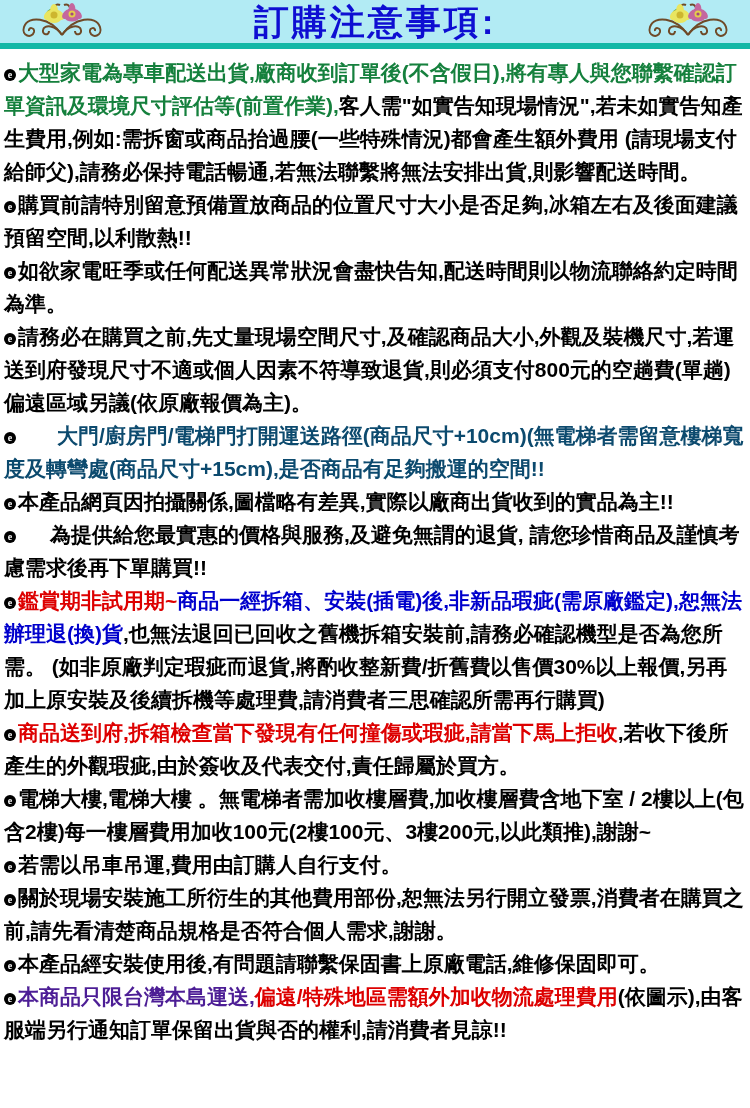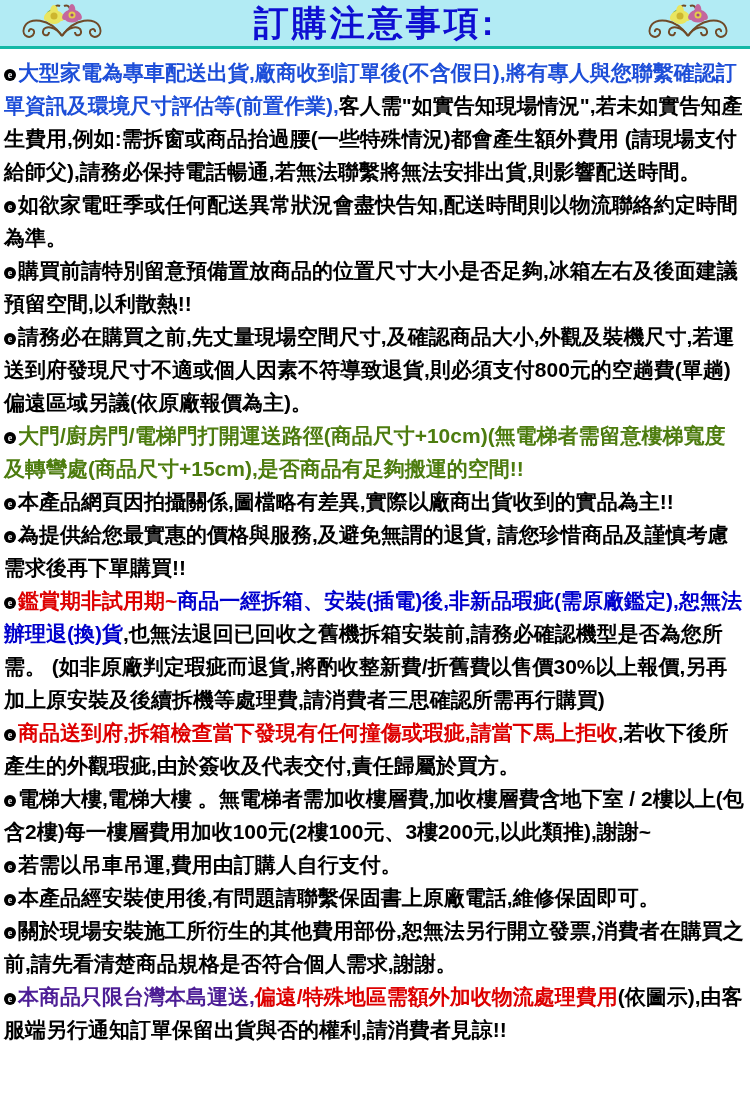--- a/index.html
+++ b/index.html
@@ -9,21 +9,21 @@
     font-family:"Liberation Sans","DejaVu Sans",sans-serif;
     font-weight:bold;
     -webkit-font-smoothing:antialiased;
   }
   
   .header{
     box-sizing:border-box;
     width:750px;
     height:49px;
     background:#b2ebf4;
-    border-bottom:3px solid #14b8a6;
+    border-bottom:6px solid #14b8a6;
     display:flex;
     align-items:center;
     justify-content:space-between;
     padding:0 10px;
   }
   .title{
     font-size:35px;
     line-height:46px;
     color:#0e0ed2;
     letter-spacing:3px;
@@ -128,27 +128,27 @@
         <ellipse cx="57" cy="15" rx="6" ry="3.5" transform="rotate(-45 57 15)"></ellipse>
         <ellipse cx="67" cy="15" rx="6" ry="3.5" transform="rotate(45 67 15)"></ellipse>
       </g>
       <circle cx="62" cy="15" r="3.5" fill="#e3cf4a"></circle>
       <circle cx="62" cy="15" r="1.6" fill="#a4487f"></circle>
     </g>
   </svg>
 </div>
 
 <div class="notes">
-    <p><span class="bullet">e</span><span style="color: #1d4ed8;">大型家電為專車配送出貨,廠商收到訂單後(不含假日),將有專人與您聯繫確認訂單資訊及環境尺寸評估等(前置作業),</span><span style="color: rgb(0, 0, 0);">客人需"如實告知現場情況",若未如實告知產生費用,例如:需拆窗或商品抬過腰(一些特殊情況)都會產生額外費用 (請現場支付給師父),請務必保持電話暢通,若無法聯繫將無法安排出貨,則影響配送時間。</span></p>
+    <p><span class="bullet">e</span><span style="color: #15803d;">大型家電為專車配送出貨,廠商收到訂單後(不含假日),將有專人與您聯繫確認訂單資訊及環境尺寸評估等(前置作業),</span><span style="color: rgb(0, 0, 0);">客人需"如實告知現場情況",若未如實告知產生費用,例如:需拆窗或商品抬過腰(一些特殊情況)都會產生額外費用 (請現場支付給師父),請務必保持電話暢通,若無法聯繫將無法安排出貨,則影響配送時間。</span></p>
+    <p><span class="bullet">e</span><span style="color: rgb(0, 0, 0);">購買前請特別留意預備置放商品的位置尺寸大小是否足夠,冰箱左右及後面建議預留空間,以利散熱!!</span></p>
     <p><span class="bullet">e</span><span style="color: rgb(0, 0, 0);">如欲家電旺季或任何配送異常狀況會盡快告知,配送時間則以物流聯絡約定時間為準。</span></p>
-    <p><span class="bullet">e</span><span style="color: rgb(0, 0, 0);">購買前請特別留意預備置放商品的位置尺寸大小是否足夠,冰箱左右及後面建議預留空間,以利散熱!!</span></p>
     <p><span class="bullet">e</span><span style="color: rgb(0, 0, 0);">請務必在購買之前,先丈量現場空間尺寸,及確認商品大小,外觀及裝機尺寸,若運送到府發現尺寸不適或個人因素不符導致退貨,則必須支付800元的空趟費(單趟)偏遠區域另議(依原廠報價為主)。</span></p>
-    <p><span class="bullet">e</span><span style="color: #4d7c0f;">大門/廚房門/電梯門打開運送路徑(商品尺寸+10cm)(無電梯者需留意樓梯寬度及轉彎處(商品尺寸+15cm),是否商品有足夠搬運的空間!!</span></p>
+    <p><span class="bullet">e</span><span style="color: #0c4a6e; margin-left: 39px;">大門/廚房門/電梯門打開運送路徑(商品尺寸+10cm)(無電梯者需留意樓梯寬度及轉彎處(商品尺寸+15cm),是否商品有足夠搬運的空間!!</span></p>
     <p><span class="bullet">e</span><span style="color: rgb(0, 0, 0);">本產品網頁因拍攝關係,圖檔略有差異,實際以廠商出貨收到的實品為主!!</span></p>
-    <p><span class="bullet">e</span><span style="color: rgb(0, 0, 0);">為提供給您最實惠的價格與服務,及避免無謂的退貨, 請您珍惜商品及謹慎考慮需求後再下單購買!!</span></p>
+    <p><span class="bullet">e</span><span style="color: rgb(0, 0, 0); margin-left: 32px;">為提供給您最實惠的價格與服務,及避免無謂的退貨, 請您珍惜商品及謹慎考慮需求後再下單購買!!</span></p>
     <p><span class="bullet">e</span><span style="color: rgb(221, 0, 0);">鑑賞期非試用期~</span><span style="color: rgb(0, 0, 204);">商品一經拆箱、安裝(插電)後,非新品瑕疵(需原廠鑑定),恕無法辦理退(換)貨</span><span style="color: rgb(0, 0, 0);">,也無法退回已回收之舊機拆箱安裝前,請務必確認機型是否為您所需。 (如非原廠判定瑕疵而退貨,將酌收整新費/折舊費以售價30%以上報價,另再加上原安裝及後續拆機等處理費,請消費者三思確認所需再行購買)</span></p>
     <p><span class="bullet">e</span><span style="color: rgb(221, 0, 0);">商品送到府,拆箱檢查當下發現有任何撞傷或瑕疵,請當下馬上拒收</span><span style="color: rgb(0, 0, 0);">,若收下後所產生的外觀瑕疵,由於簽收及代表交付,責任歸屬於買方。</span></p>
     <p><span class="bullet">e</span><span style="color: rgb(0, 0, 0);">電梯大樓,電梯大樓 。無電梯者需加收樓層費,加收樓層費含地下室 / 2樓以上(包含2樓)每一樓層費用加收100元(2樓100元、3樓200元,以此類推),謝謝~</span></p>
     <p><span class="bullet">e</span><span style="color: rgb(0, 0, 0);">若需以吊車吊運,費用由訂購人自行支付。</span></p>
+    <p><span class="bullet">e</span><span style="color: rgb(0, 0, 0);">關於現場安裝施工所衍生的其他費用部份,恕無法另行開立發票,消費者在購買之前,請先看清楚商品規格是否符合個人需求,謝謝。</span></p>
     <p><span class="bullet">e</span><span style="color: rgb(0, 0, 0);">本產品經安裝使用後,有問題請聯繫保固書上原廠電話,維修保固即可。</span></p>
-    <p><span class="bullet">e</span><span style="color: rgb(0, 0, 0);">關於現場安裝施工所衍生的其他費用部份,恕無法另行開立發票,消費者在購買之前,請先看清楚商品規格是否符合個人需求,謝謝。</span></p>
     <p><span class="bullet">e</span><span style="color: #4c1d95;">本商品只限台灣本島運送,</span><span style="color: rgb(221, 0, 0);">偏遠/特殊地區需額外加收物流處理費用</span><span style="color: rgb(0, 0, 0);">(依圖示),由客服端另行通知訂單保留出貨與否的權利,請消費者見諒!!</span></p>
   </div>
 
 </body></html>

